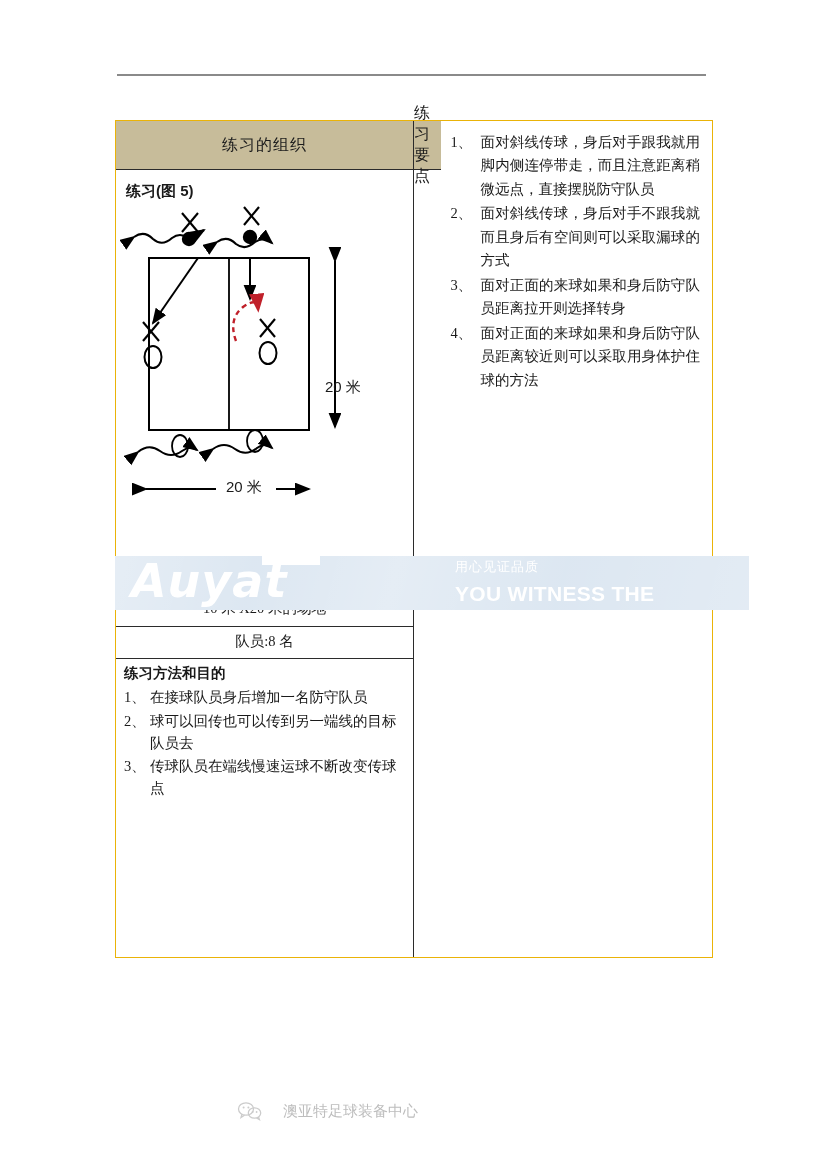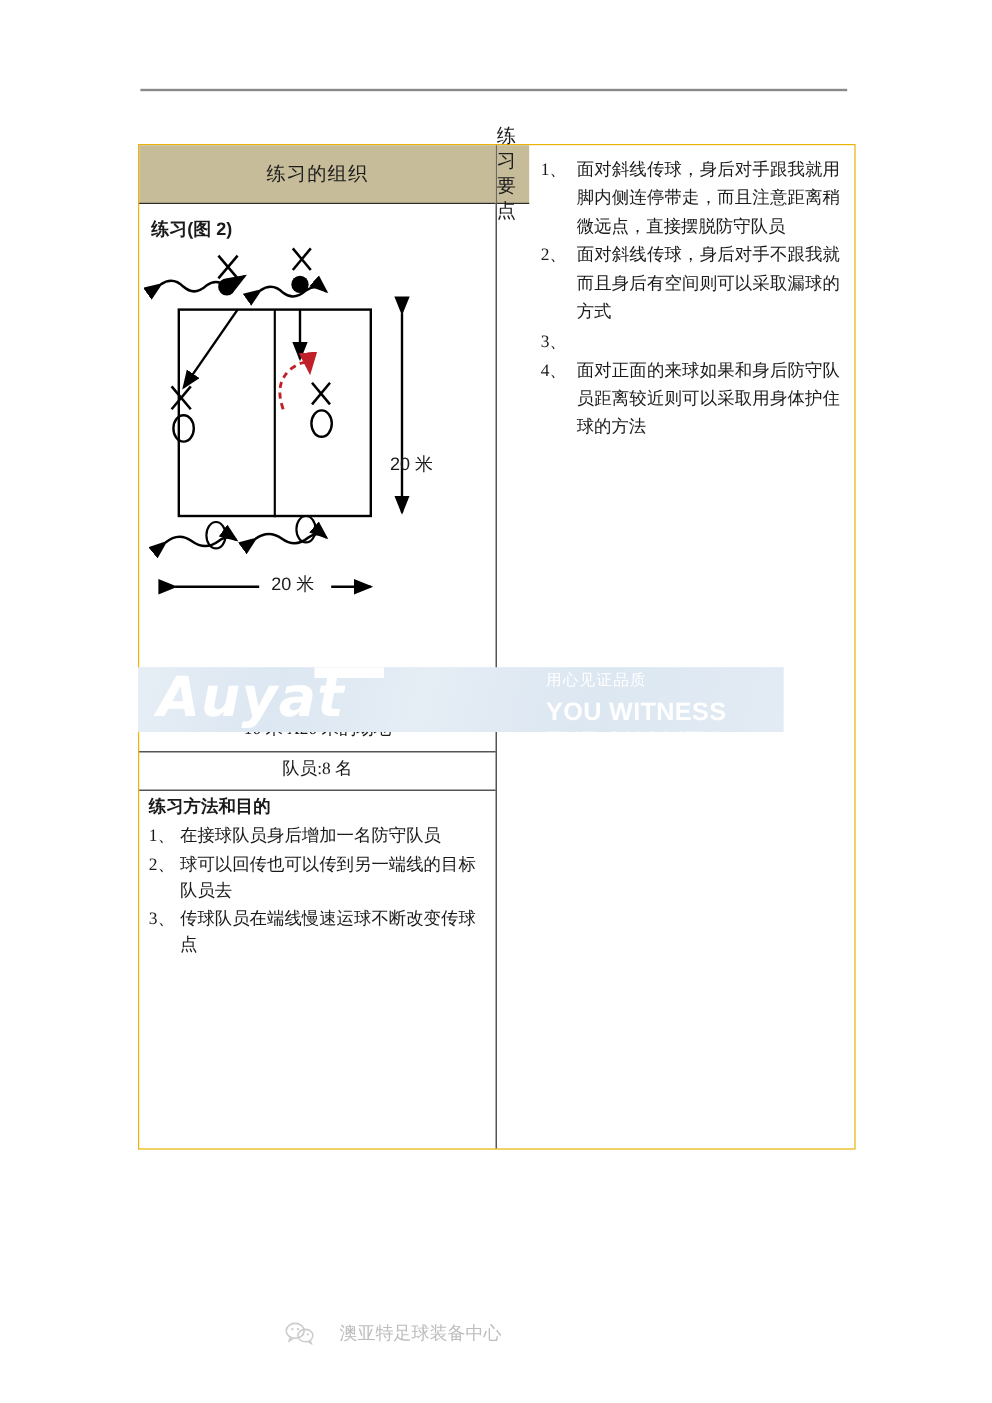--- a/index.html
+++ b/index.html
@@ -121,25 +121,26 @@
     width: 30px;
     white-space: nowrap;
   }
   .points .txt { flex: 1; text-align: justify; }
 
   
   .wm-band {
     position: absolute;
     left: 115px;
     top: 556px;
-    width: 538px;
+    width: 598px;
     height: 54px;
     background: #dbe6f1;
     overflow: hidden;
     pointer-events: none;
+    padding-left: 36px;
   }
   .wm-band::before {
     content: "";
     position: absolute;
     left: 0; top: 0; right: 0; bottom: 0;
     background: linear-gradient(105deg,
        rgba(255,255,255,0.30) 0%,
        rgba(255,255,255,0.05) 22%,
        rgba(255,255,255,0.28) 44%,
        rgba(255,255,255,0.04) 70%,
@@ -205,21 +206,21 @@
 </head>
 <body>
 
 <div class="top-rule"></div>
 
 <div class="sheet">
 
   <div class="col-left">
     <div class="hdr">练习的组织</div>
 
-    <div class="drill-title">练习(图 2)</div>
+    <div class="drill-title">练习(图 5)</div>
 
     <div class="diagram-wrap">
       <svg width="298" height="370" viewBox="0 0 298 370">
         <defs>
           <marker id="ah" markerWidth="9" markerHeight="9" refX="7" refY="3.2" orient="auto" markerUnits="strokeWidth">
             <path d="M0,0 L8,3.2 L0,6.4 z" fill="#000"></path>
           </marker>
           <marker id="ahr" markerWidth="9" markerHeight="9" refX="6" refY="3.2" orient="auto" markerUnits="strokeWidth">
             <path d="M0,0 L8,3.2 L0,6.4 z" fill="#c0202a"></path>
           </marker>
@@ -323,20 +324,21 @@
         <li>
           <span class="num">1、</span>
           <span class="txt">面对斜线传球，身后对手跟我就用脚内侧连停带走，而且注意距离稍微远点，直接摆脱防守队员</span>
         </li>
         <li>
           <span class="num">2、</span>
           <span class="txt">面对斜线传球，身后对手不跟我就而且身后有空间则可以采取漏球的方式</span>
         </li>
         <li>
           <span class="num">3、</span>
+          <span class="txt">面对正面的来球如果和身后防守队员距离拉开则选择转身</span>
         </li>
         <li>
           <span class="num">4、</span>
           <span class="txt">面对正面的来球如果和身后防守队员距离较近则可以采取用身体护住球的方法</span>
         </li>
       </ol>
     </div>
   </div>
 </div>
 

